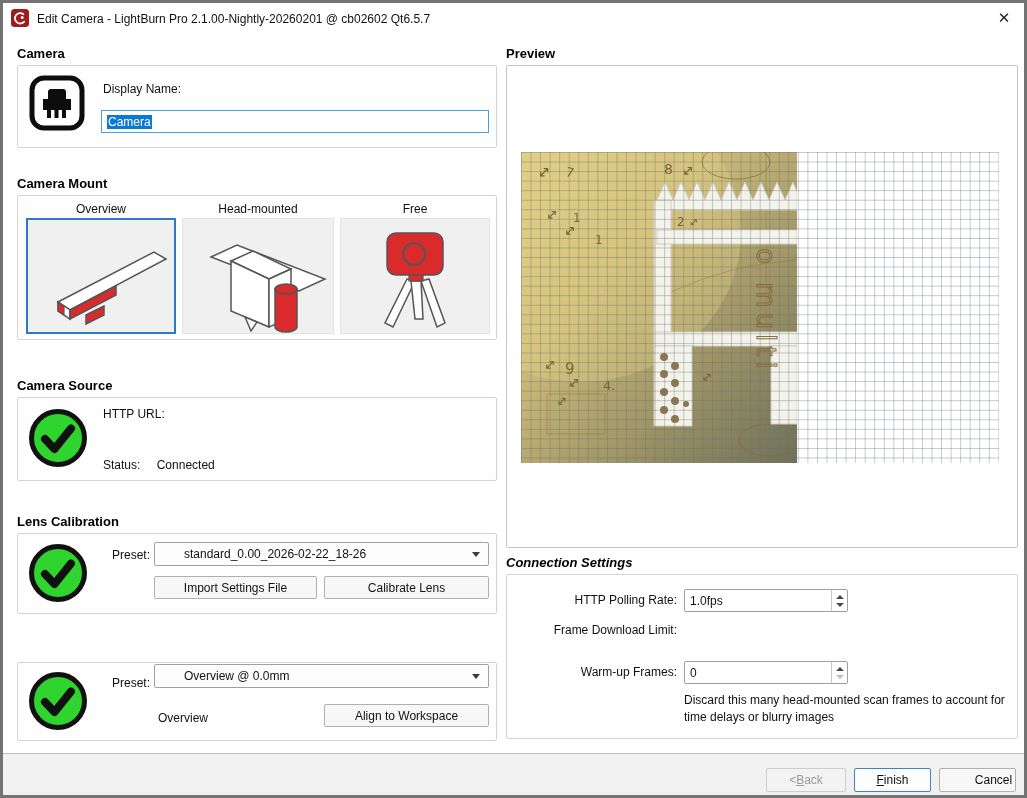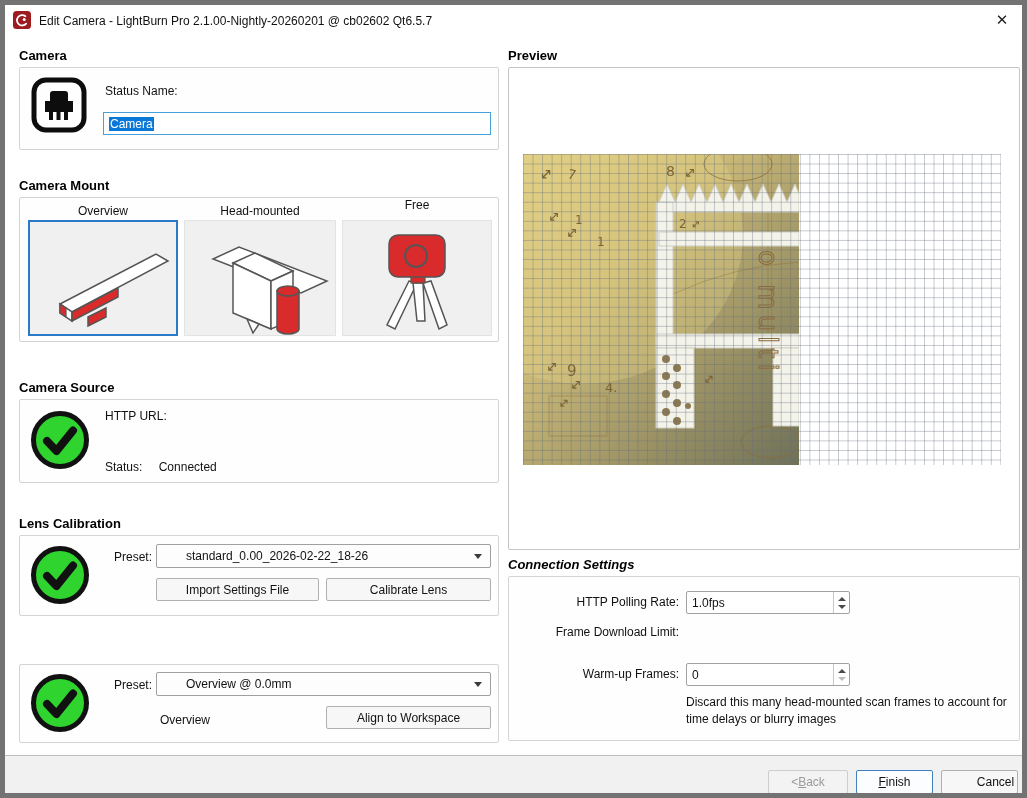--- a/index.html
+++ b/index.html
@@ -1,16 +1,16 @@
 <!DOCTYPE html>
 <html><head>
 <meta charset="utf-8">
 <style>
   html,body{margin:0;padding:0;background:#cfcfcf;}
-  #app{position:relative;width:1027px;height:798px;background:#fff;border:5px solid #737373;
+  #app{position:relative;width:1027px;height:798px;background:#fff;border:3px solid #737373;
        box-sizing:border-box;font-family:"Liberation Sans",sans-serif;font-size:12px;color:#111;overflow:hidden;}
   .abs{position:absolute;}
   
   #titlebar{left:0;top:0;width:100%;height:30px;background:#fff;}
   #app-logo{left:8px;top:6px;width:18px;height:18px;}
   #title-text{left:34px;top:9px;white-space:nowrap;}
   #close-btn{right:6px;top:4px;width:28px;height:22px;display:flex;align-items:center;justify-content:center;
              font-size:15px;color:#222;cursor:default;}
   #bg-window-edge{left:556px;top:0;width:448px;height:4px;background:#4a4a4a;opacity:.88;}
   
@@ -78,21 +78,21 @@
   </div>
 
   <div class="abs sect-h" style="left:14px;top:43px;">Camera</div>
   <div class="abs gbox" style="left:14px;top:62px;width:480px;height:83px;">
     <div class="abs" style="left:10px;top:8px;width:58px;height:58px;">
       <svg width="58" height="58" viewBox="0 0 58 58">
         <rect x="4" y="4" width="50" height="50" rx="12" fill="none" stroke="#0d0d0d" stroke-width="5"></rect>
         <path d="M23 15 h12 a3 3 0 0 1 3 3 v7 h5 v11 h-5 v8 h-4 v-8 h-3.5 v8 h-4 v-8 h-3.5 v8 h-4 v-8 h-4 V25 h5 v-7 a3 3 0 0 1 3-3 z" fill="#0d0d0d"></path>
       </svg>
     </div>
-    <div class="abs lbl" style="left:85px;top:16px;">Status Name:</div>
+    <div class="abs lbl" style="left:85px;top:16px;">Display Name:</div>
     <div class="abs tinput focused" style="left:83px;top:44px;width:388px;height:23px;">
       <span class="sel-text">Camera</span>
     </div>
   </div>
 
   <div class="abs sect-h" style="left:14px;top:173px;">Camera Mount</div>
   <div class="abs gbox" style="left:14px;top:192px;width:480px;height:145px;">
 
     <div class="abs mount-card-label" style="left:8px;top:6px;width:150px;">Overview</div>
     <div class="abs mount-img selected" style="left:8px;top:22px;width:150px;height:116px;">
@@ -111,21 +111,21 @@
         <polygon points="28,38 54,26 142,60 116,72" fill="#fff" stroke="#555" stroke-width="1.5"></polygon>
         <polygon points="48,42 70,32 108,50 86,60" fill="#fff" stroke="#555" stroke-width="1.5"></polygon>
         <polygon points="48,42 86,60 86,108 48,92" fill="#fff" stroke="#555" stroke-width="1.5"></polygon>
         <polygon points="86,60 108,50 108,99 86,108" fill="#fff" stroke="#555" stroke-width="1.5"></polygon>
         <polygon points="62,98 74,103 68,112" fill="#fff" stroke="#555" stroke-width="1.5"></polygon>
         <path d="M92,70 v38 a11,5 0 0 0 22,0 v-38 z" fill="#d92b2b" stroke="#555" stroke-width="1.5"></path>
         <ellipse cx="103" cy="70" rx="11" ry="5" fill="#d92b2b" stroke="#555" stroke-width="1.5"></ellipse>
       </svg>
     </div>
 
-    <div class="abs mount-card-label" style="left:322px;top:0;width:150px;">Free</div>
+    <div class="abs mount-card-label" style="left:322px;top:6px;width:150px;">Free</div>
     <div class="abs mount-img" style="left:322px;top:22px;width:150px;height:116px;">
       <svg width="146" height="112" viewBox="0 0 146 112">
         <polygon points="66,60 74,62 52,108 44,104" fill="#fff" stroke="#555" stroke-width="1.5"></polygon>
         <polygon points="80,62 88,60 104,104 96,108" fill="#fff" stroke="#555" stroke-width="1.5"></polygon>
         <polygon points="70,62 80,62 82,100 74,100" fill="#fff" stroke="#555" stroke-width="1.5"></polygon>
         <rect x="68" y="54" width="14" height="8" fill="#d92b2b" stroke="#555" stroke-width="1.2"></rect>
         <rect x="46" y="14" width="56" height="42" rx="9" fill="#d92b2b" stroke="#555" stroke-width="1.5"></rect>
         <circle cx="73" cy="35" r="11" fill="#d92b2b" stroke="#555" stroke-width="2"></circle>
       </svg>
     </div>
@@ -165,21 +165,21 @@
 
   <div class="abs sect-h" style="left:14px;top:664px;">Workspace Alignment</div>
   <div class="abs gbox" style="left:14px;top:659px;width:480px;height:79px;">
     <div class="abs" style="left:10px;top:8px;">
       <svg width="60" height="60" viewBox="0 0 60 60">
         <circle cx="30" cy="30" r="26.5" fill="#2fd42f" stroke="#111" stroke-width="5"></circle>
         <path d="M17 31 L26.5 41 L43 20.5" stroke="#111" stroke-width="8" fill="none" stroke-linecap="round" stroke-linejoin="round"></path>
       </svg>
     </div>
     <div class="abs lbl" style="left:80px;top:13px;width:52px;text-align:right;">Preset:</div>
-    <div class="abs select" style="left:136px;top:7px;width:335px;height:24px;">
+    <div class="abs select" style="left:136px;top:1px;width:335px;height:24px;">
       <span class="sval">Overview @ 0.0mm</span>
       <span class="arrow-down"></span>
     </div>
     <div class="abs lbl" style="left:140px;top:48px;">Overview</div>
     <div class="abs btn" style="left:306px;top:41px;width:165px;height:23px;">Align to Workspace</div>
   </div>
 
   <div class="abs sect-h" style="left:503px;top:43px;">Preview</div>
   <div class="abs gbox" id="preview-box" style="left:503px;top:62px;width:512px;height:483px;">
     <div class="abs" id="grid-region">

